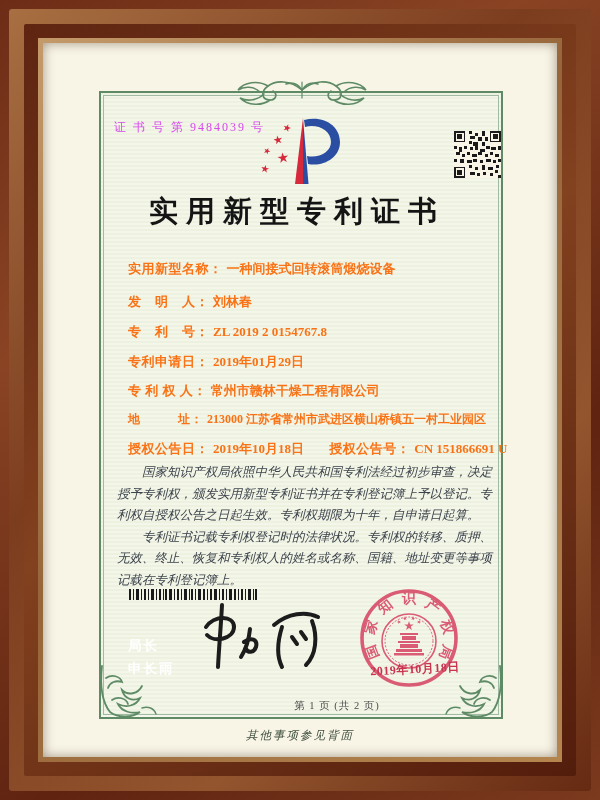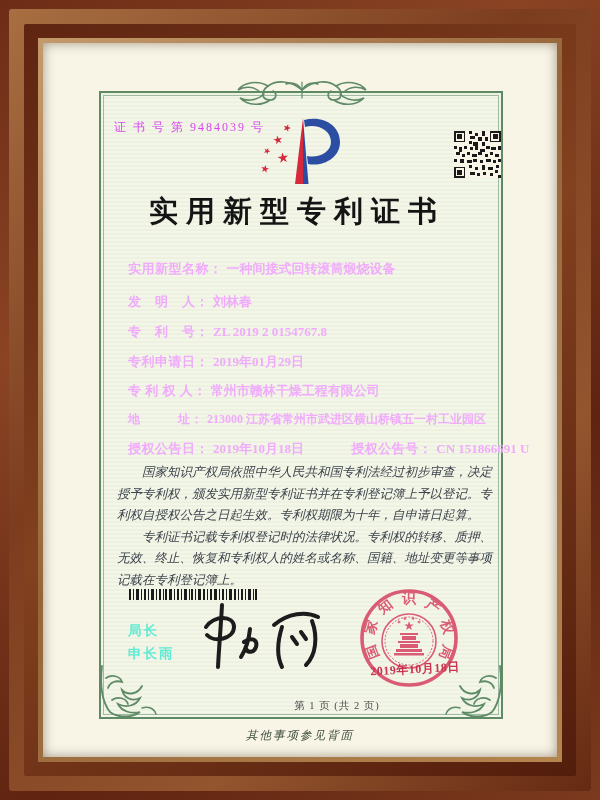--- a/index.html
+++ b/index.html
@@ -14,31 +14,31 @@
   
   .green-border{position:absolute;left:99px;top:91px;width:400px;height:624px;
      border:2px solid #5e8b66;
      background:repeating-linear-gradient(180deg,#edf1e0 0px,#edf1e0 2px,#f4f6ea 2px,#f4f6ea 4px);}
   .green-border::after{content:"";position:absolute;inset:2px;border:1px solid #9fbba3;pointer-events:none;}
   .ornament{position:absolute;color:#5e8b66;}
   
   .cert-no{position:absolute;left:114px;top:119px;font-size:12px;letter-spacing:2px;color:#d946ef;}
   .title{position:absolute;left:99px;top:192px;width:396px;text-align:center;
          font-size:29px;font-weight:bold;letter-spacing:8px;color:#141414;}
-  .field-row{position:absolute;left:128px;font-size:13px;font-weight:600;color:#f0abfc;white-space:nowrap;}
+  .field-row{position:absolute;left:128px;font-size:13px;font-weight:600;color:#f97316;white-space:nowrap;}
   .field-row .lbl{letter-spacing:.5px;}
   .field-row .val{margin-left:4px;}
   .row-small{font-size:12px;}
-  .grant-pair2{margin-left:44px;}
+  .grant-pair2{margin-left:22px;}
   .paras{position:absolute;left:117px;top:462px;width:378px;font-size:12.5px;line-height:21.5px;
          font-style:italic;color:#3c434b;}
   .paras p{margin:0;text-indent:2em;}
   .barcode{position:absolute;left:129px;top:589px;}
-  .director{position:absolute;left:128px;top:619px;font-family:"Liberation Sans","DejaVu Sans",sans-serif;
-            font-weight:bold;font-size:13.5px;color:#5eead4;line-height:23px;letter-spacing:2px;}
+  .director{position:absolute;left:128px;top:634px;font-family:"Liberation Sans","DejaVu Sans",sans-serif;
+            font-weight:bold;font-size:13.5px;color:#ffffff;line-height:23px;letter-spacing:2px;}
   .signature{position:absolute;left:192px;top:597px;}
   .seal{position:absolute;left:356px;top:585px;opacity:.92;}
   .seal-date{position:absolute;left:358px;top:661px;width:114px;text-align:center;font-size:12px;
              font-weight:bold;color:#c8334f;transform:rotate(-3deg);letter-spacing:.5px;white-space:nowrap;z-index:5;}
   .page-info{position:absolute;left:99px;top:699px;width:476px;text-align:center;font-size:10.5px;
              letter-spacing:1px;color:#4c4c4c;}
   .back-note{position:absolute;left:0;top:728px;width:600px;text-align:center;font-size:11.5px;
              font-style:italic;letter-spacing:2px;color:#41503f;}
   .logo{position:absolute;left:256px;top:113px;}
   .qr{position:absolute;left:454px;top:131px;}

